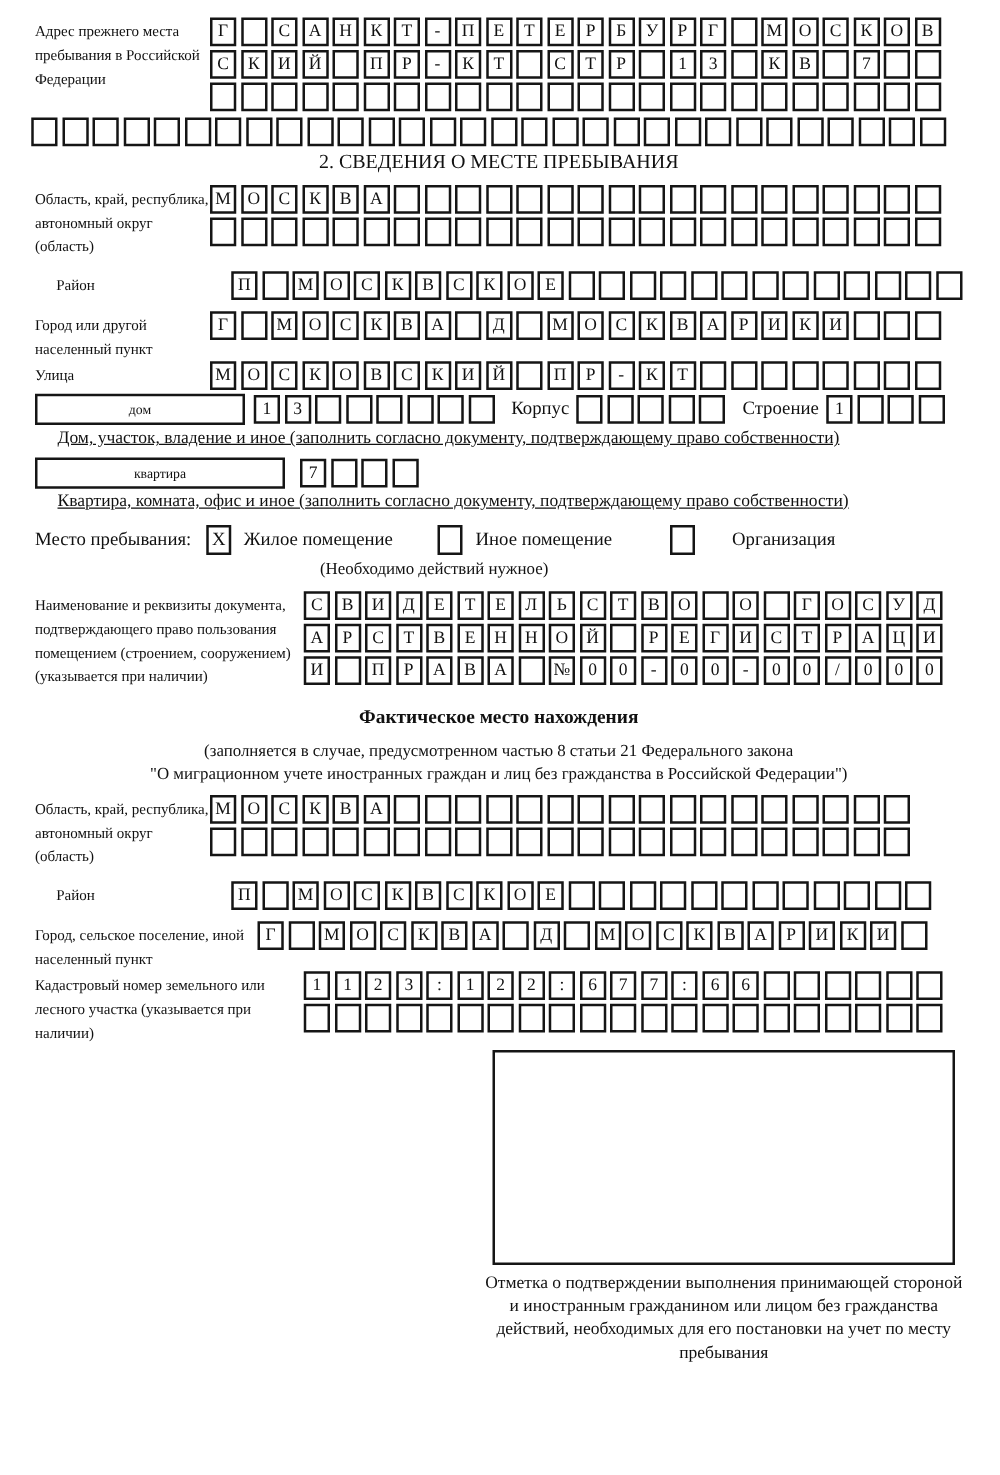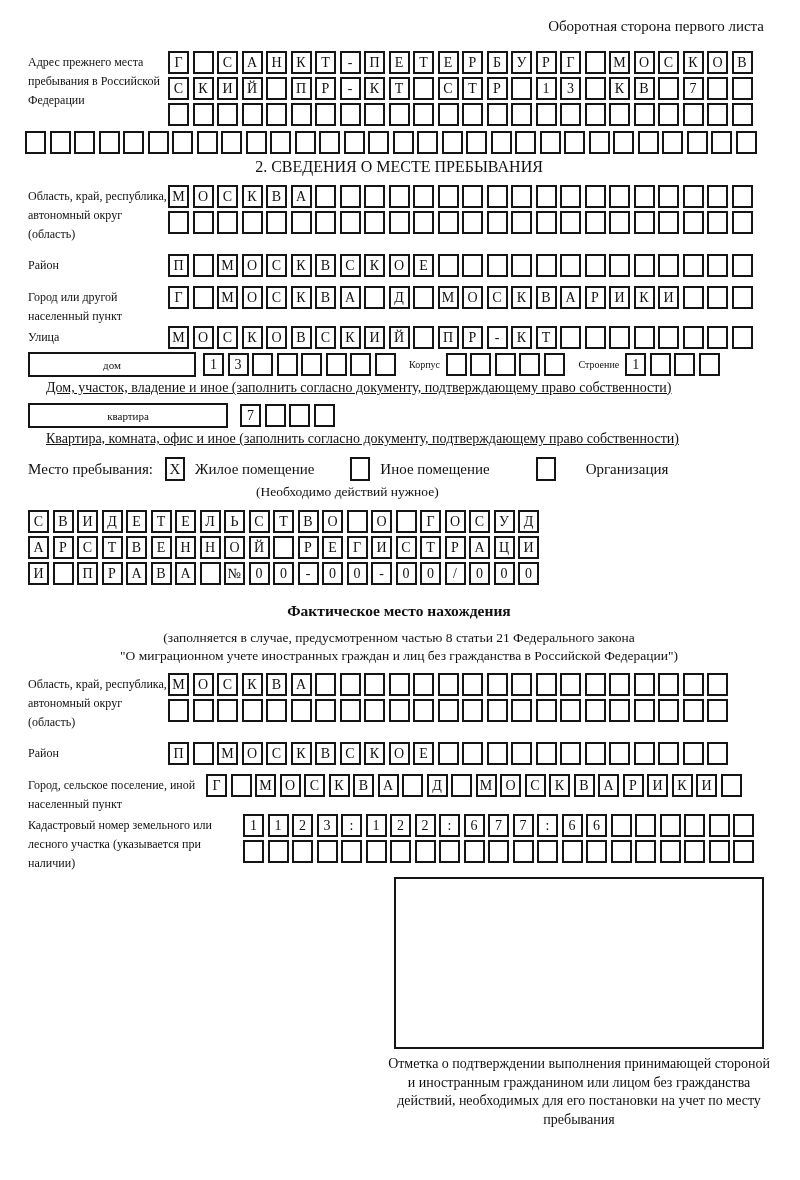--- a/index.html
+++ b/index.html
@@ -35,49 +35,48 @@
   .sub-title { text-align: center; font-size: 15.5px; font-weight: bold; margin: 10px 0 10px 0; }
 
   .inline-row { display: flex; align-items: center; margin-bottom: 3px; }
   .widebox {
     border: 2px solid #151515; height: 25px;
     display: flex; align-items: center; justify-content: center;
     font-size: 11px;
   }
   .widebox.dom { width: 168px; margin-right: 7px; }
   .widebox.kv { width: 200px; margin-right: 12px; }
-  .side-label { font-size: 10px; margin: 0 6px 0 10px; white-space: nowrap; text-align: center; }
+  .side-label { font-size: 15px; margin: 0 6px 0 10px; white-space: nowrap; text-align: center; }
 
   .stay-row { display: flex; align-items: center; font-size: 15px; margin: 10px 0 3px 0; }
   .checkbox {
     width: 20px; height: 24px; border: 2px solid #151515;
     display: flex; align-items: center; justify-content: center;
     font-size: 15px; margin: 0 10px 0 12px;
   }
   .stay-hint { font-size: 13.5px; margin: 0 0 10px 228px; }
 
-  .mb6 { margin-bottom: 6px; }
+  .mb6 { margin-bottom: 6px; margin-left: 17px; }
   .mb10 { margin-bottom: 10px; }
   .mb14 { margin-bottom: 14px; }
 
   .stamp-box {
     width: 370px; height: 172px; border: 2px solid #151515;
     margin-left: 366px; margin-top: 4px;
   }
   .stamp-caption {
     width: 386px; margin-left: 358px; margin-top: 6px;
     font-size: 14px; line-height: 18.5px; text-align: center;
   }
 </style>
 </head>
 <body>
 
 <div class="page">
 
-  <div class="header-note">Оборотная сторона первого листа</div>
 
   <div class="field-block">
     <div class="label">Адрес прежнего места пребывания в Российской Федерации</div>
     <div class="rows">
       <div class="boxrow">
           <div class="cell">Г</div>
           <div class="cell"></div>
           <div class="cell">С</div>
           <div class="cell">А</div>
           <div class="cell">Н</div>
@@ -384,20 +383,21 @@
     <span class="checkbox">X</span>
     <span>Жилое помещение</span>
     <span class="checkbox" style="margin-left:36px"></span>
     <span>Иное помещение</span>
     <span class="checkbox" style="margin-left:46px;margin-right:30px"></span>
     <span>Организация</span>
   </div>
   <div class="stay-hint">(Необходимо действий нужное)</div>
 
   <div class="field-block mb14">
+    <div class="label w215">Наименование и реквизиты документа, подтверждающего право пользования помещением (строением, сооружением) (указывается при наличии)</div>
     <div class="rows">
       <div class="boxrow">
           <div class="cell">С</div>
           <div class="cell">В</div>
           <div class="cell">И</div>
           <div class="cell">Д</div>
           <div class="cell">Е</div>
           <div class="cell">Т</div>
           <div class="cell">Е</div>
           <div class="cell">Л</div>

